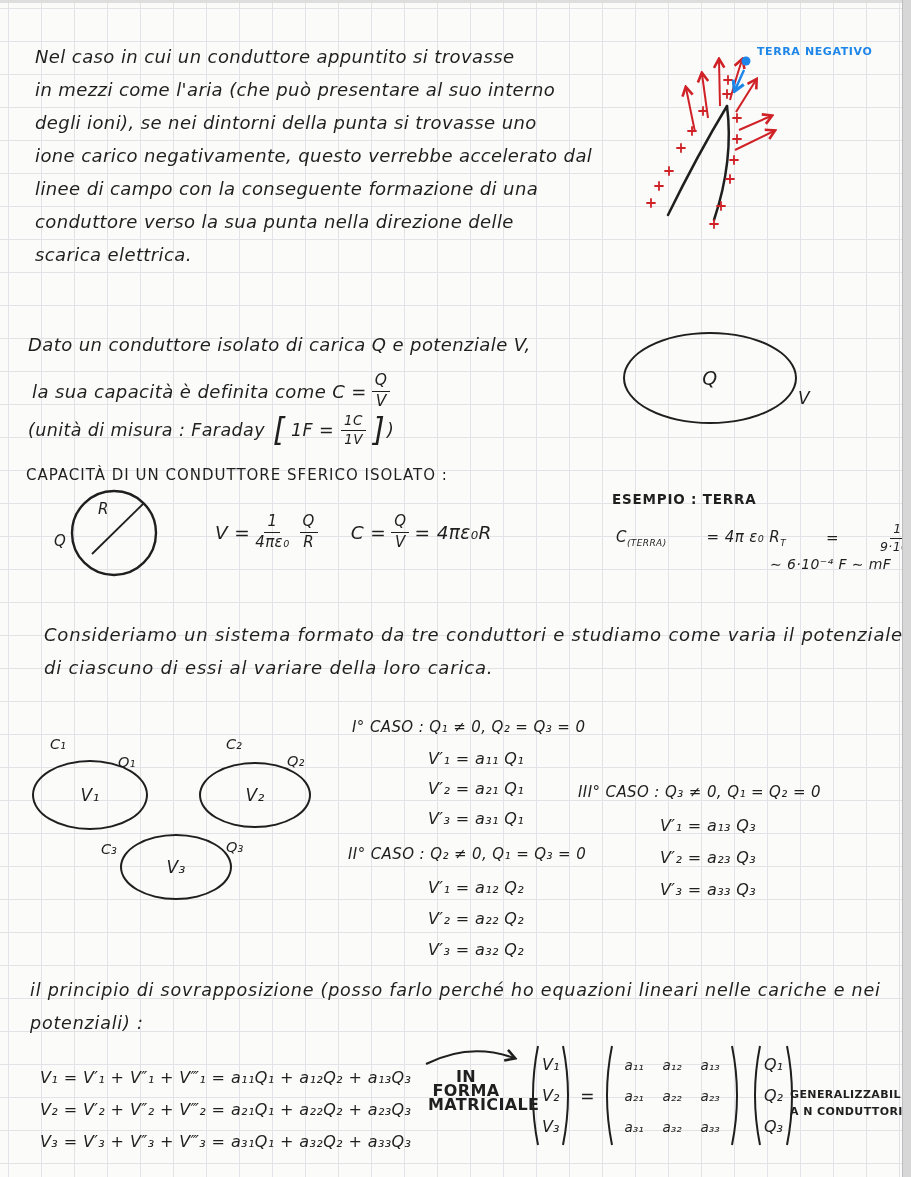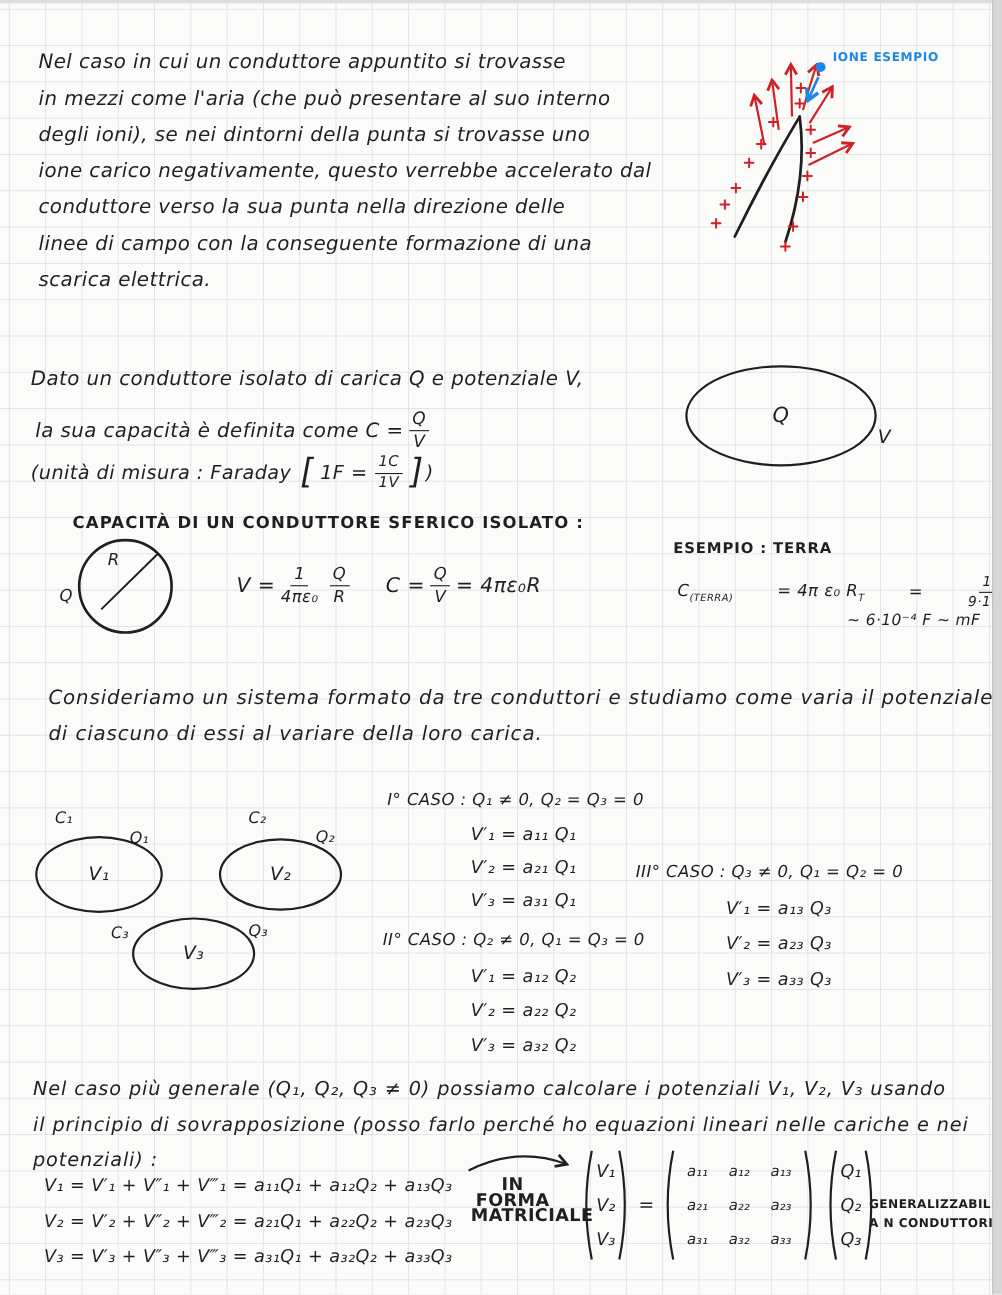--- a/index.html
+++ b/index.html
@@ -19,21 +19,21 @@
       linear-gradient(to right, var(--grid) 1px, transparent 1px),
       linear-gradient(to bottom, var(--grid) 1px, transparent 1px);
     background-size:33px 33px;
     background-position:8px 8px;
   }
   .abs{position:absolute;}
   .hw{font-style:italic;letter-spacing:.4px;}
   .hp{font-style:normal;letter-spacing:.8px;}
   .para{line-height:33px;font-size:18px;white-space:nowrap;}
   .title{font-size:16px;font-weight:600;letter-spacing:1px;border-bottom:2px solid var(--ink);padding-bottom:3px;}
-  .subtitle{font-size:15px;font-weight:700;letter-spacing:1px;margin-left:40px;}
+  .subtitle{font-size:15px;font-weight:400;letter-spacing:1px;}
   .mathrow{display:flex;align-items:center;white-space:nowrap;}
   .frac{display:inline-flex;flex-direction:column;align-items:center;line-height:1.15;margin:0 5px;vertical-align:middle;}
   .frac .num{border-bottom:1.6px solid var(--ink);padding:0 3px 1px;}
   .frac .den{padding-top:1px;}
   .bigbr{font-size:30px;font-weight:300;line-height:1;transform:scaleY(1.05);margin:0 2px;}
   .eqcol div{white-space:nowrap;}
   .ellipse{border:2.3px solid var(--ink);border-radius:50%;display:flex;align-items:center;justify-content:center;background:transparent;}
   .lbl{font-style:italic;font-size:14.5px;white-space:nowrap;}
   .vec{position:relative;padding:5px 15px;text-align:center;}
   .vec .row{line-height:31px;font-size:16px;font-style:italic;white-space:nowrap;}
@@ -52,22 +52,22 @@
 </head>
 <body>
 
 <div id="stage">
 
   <div class="abs para hw" style="left:35px;top:40px;">
     <div>Nel caso in cui un conduttore appuntito si trovasse</div>
     <div>in mezzi come l'aria (che può presentare al suo interno</div>
     <div>degli ioni), se nei dintorni della punta si trovasse uno</div>
     <div>ione carico negativamente, questo verrebbe accelerato dal</div>
+    <div>linee di campo con la conseguente formazione di una</div>
     <div>conduttore verso la sua punta nella direzione delle</div>
-    <div>linee di campo con la conseguente formazione di una</div>
     <div>scarica elettrica.</div>
   </div>
 
   <svg class="abs" style="left:640px;top:28px;" width="270" height="225" viewBox="0 0 270 225">
     <defs>
       <marker id="ra" viewBox="0 0 10 10" refX="7.5" refY="5" markerWidth="6.5" markerHeight="6.5" orient="auto">
         <path d="M1.5,1 L8.5,5 L1.5,9" fill="none" stroke="#cf2126" stroke-width="2"></path>
       </marker>
       <marker id="ba" viewBox="0 0 10 10" refX="7.5" refY="5" markerWidth="6" markerHeight="6" orient="auto">
         <path d="M1.5,1 L8.5,5 L1.5,9" fill="none" stroke="#1d86e8" stroke-width="2.2"></path>
@@ -100,21 +100,21 @@
       <path d="M93,111 h8 M97,107 v8"></path>
       <path d="M90,132 h8 M94,128 v8"></path>
       <path d="M86,151 h8 M90,147 v8"></path>
       <path d="M77,178 h8 M81,174 v8"></path>
       <path d="M70,196 h8 M74,192 v8"></path>
     </g>
 
     <circle cx="106" cy="33" r="4.5" fill="#1d86e8"></circle>
     <path d="M104,42 L95,62" fill="none" stroke="#1d86e8" stroke-width="2.4" marker-end="url(#ba)"></path>
   </svg>
-  <div class="abs" style="left:757px;top:45px;color:var(--blue);font-size:11px;font-weight:700;letter-spacing:.6px;">IONE ESEMPIO</div>
+  <div class="abs" style="left:757px;top:45px;color:var(--blue);font-size:11px;font-weight:700;letter-spacing:.6px;">TERRA NEGATIVO</div>
 
   <div class="abs hw" style="left:28px;top:334px;font-size:18px;white-space:nowrap;">Dato un conduttore isolato di carica Q e potenziale V,</div>
   <div class="abs mathrow hw" style="left:32px;top:368px;height:46px;font-size:18px;">
     <span>la sua capacità è definita come  C =</span>
     <span class="frac" style="font-size:15.5px;">
       <span class="num">Q</span>
       <span class="den">V</span>
     </span>
   </div>
   <div class="abs mathrow hw" style="left:28px;top:408px;height:44px;font-size:17.5px;">
@@ -216,21 +216,20 @@
   </div>
 
   <div class="abs hw" style="left:578px;top:783px;font-size:15px;white-space:nowrap;">III° CASO :  Q₃ ≠ 0,  Q₁ = Q₂ = 0</div>
   <div class="abs eqcol hw" style="left:660px;top:810px;line-height:32px;font-size:16px;">
     <div>V′₁ = a₁₃ Q₃</div>
     <div>V′₂ = a₂₃ Q₃</div>
     <div>V′₃ = a₃₃ Q₃</div>
   </div>
 
   <div class="abs para hw" style="left:30px;top:974px;line-height:32.5px;font-size:17.5px;letter-spacing:.8px;">
-    <div>Nel caso più generale (Q₁, Q₂, Q₃ ≠ 0) possiamo calcolare i potenziali V₁, V₂, V₃ usando</div>
     <div>il principio di sovrapposizione (posso farlo perché ho equazioni lineari nelle cariche e nei</div>
     <div>potenziali) :</div>
   </div>
 
   <div class="abs eqcol hw" style="left:40px;top:1062px;line-height:32px;font-size:16px;">
     <div>V₁ = V′₁ + V″₁ + V‴₁ =  a₁₁Q₁ + a₁₂Q₂ + a₁₃Q₃</div>
     <div>V₂ = V′₂ + V″₂ + V‴₂ =  a₂₁Q₁ + a₂₂Q₂ + a₂₃Q₃</div>
     <div>V₃ = V′₃ + V″₃ + V‴₃ =  a₃₁Q₁ + a₃₂Q₂ + a₃₃Q₃</div>
   </div>
 

